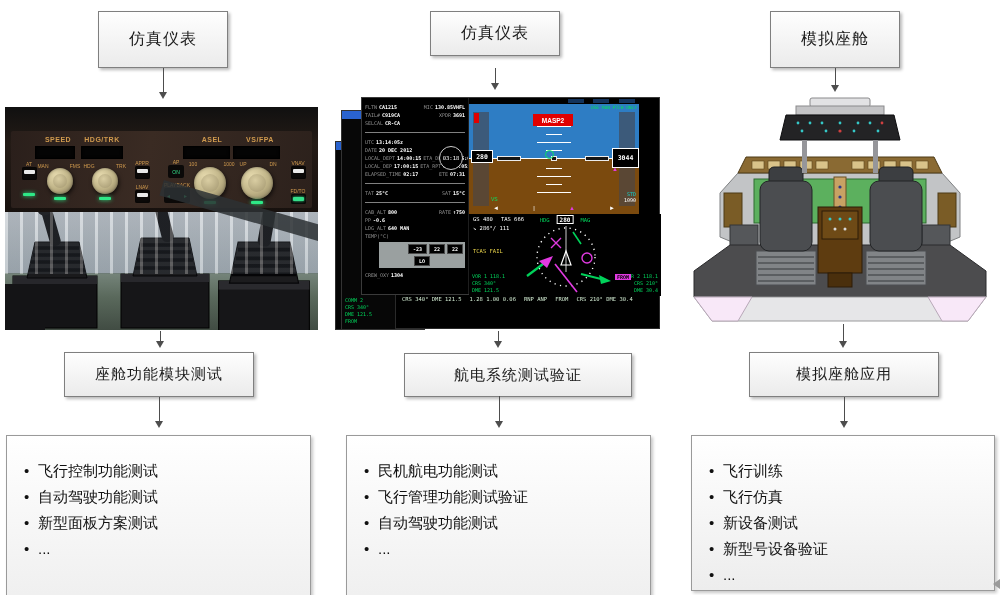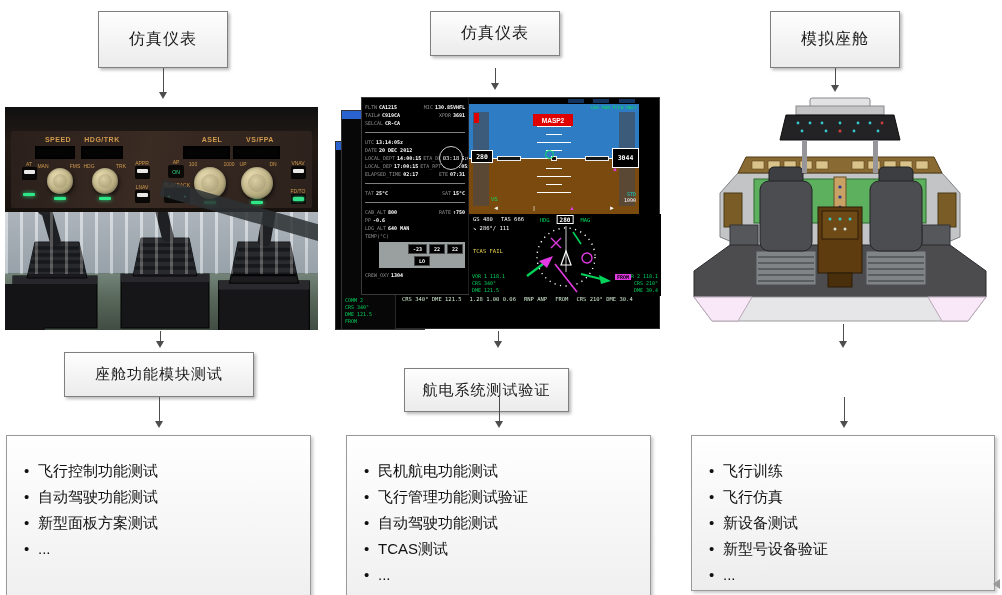--- a/index.html
+++ b/index.html
@@ -523,42 +523,44 @@
     </svg>
   </div>
 
   <div class="arrow" style="left:160px;top:331px;height:10px"></div>
   <div class="arrow" style="left:498px;top:331px;height:10px"></div>
   <div class="arrow" style="left:843px;top:324px;height:17px"></div>
 
   <div class="hbox midbox" style="left:64px;top:352px;width:190px;height:45px">
     <span>座舱功能模块测试</span>
   </div>
-  <div class="hbox midbox" style="left:404px;top:368px;width:165px;height:44px">
+  <div class="hbox midbox" style="left:404px;top:353px;width:228px;height:44px">
     <span>航电系统测试验证</span>
+  </div>
+  <div class="hbox midbox" style="left:749px;top:352px;width:190px;height:45px">
+    <span>模拟座舱应用</span>
   </div>
 
   <div class="arrow" style="left:159px;top:397px;height:24px"></div>
   <div class="arrow" style="left:499px;top:396px;height:25px"></div>
   <div class="arrow" style="left:844px;top:397px;height:24px"></div>
 
   <div class="listbox" style="left:6px;top:435px;width:305px;height:192px">
     <div>
         <div class="bullet-item">飞行控制功能测试</div>
         <div class="bullet-item">自动驾驶功能测试</div>
         <div class="bullet-item">新型面板方案测试</div>
         <div class="bullet-item">...</div>
       </div>
   </div>
   <div class="listbox" style="left:346px;top:435px;width:305px;height:192px">
     <div>
         <div class="bullet-item">民机航电功能测试</div>
         <div class="bullet-item">飞行管理功能测试验证</div>
         <div class="bullet-item">自动驾驶功能测试</div>
-        <div class="bullet-item">TCAS测试</div>
         <div class="bullet-item">...</div>
       </div>
   </div>
   <div class="listbox" style="left:691px;top:435px;width:304px;height:156px">
     <div>
         <div class="bullet-item">飞行训练</div>
         <div class="bullet-item">飞行仿真</div>
         <div class="bullet-item">新设备测试</div>
         <div class="bullet-item">新型号设备验证</div>
         <div class="bullet-item">...</div>

